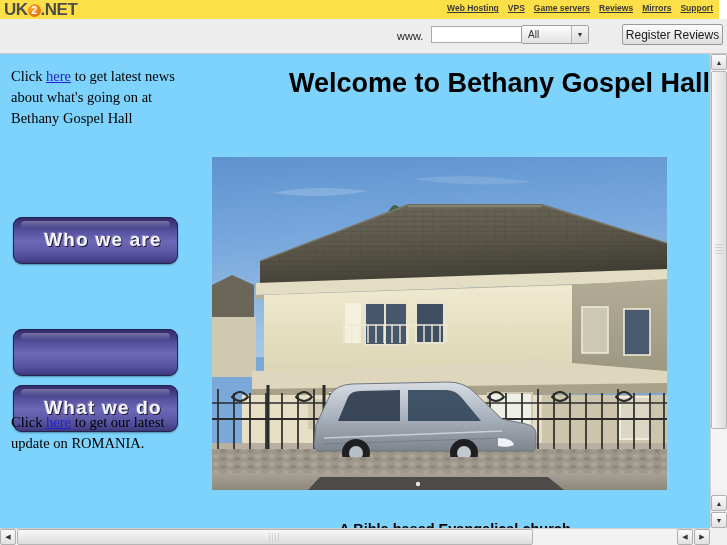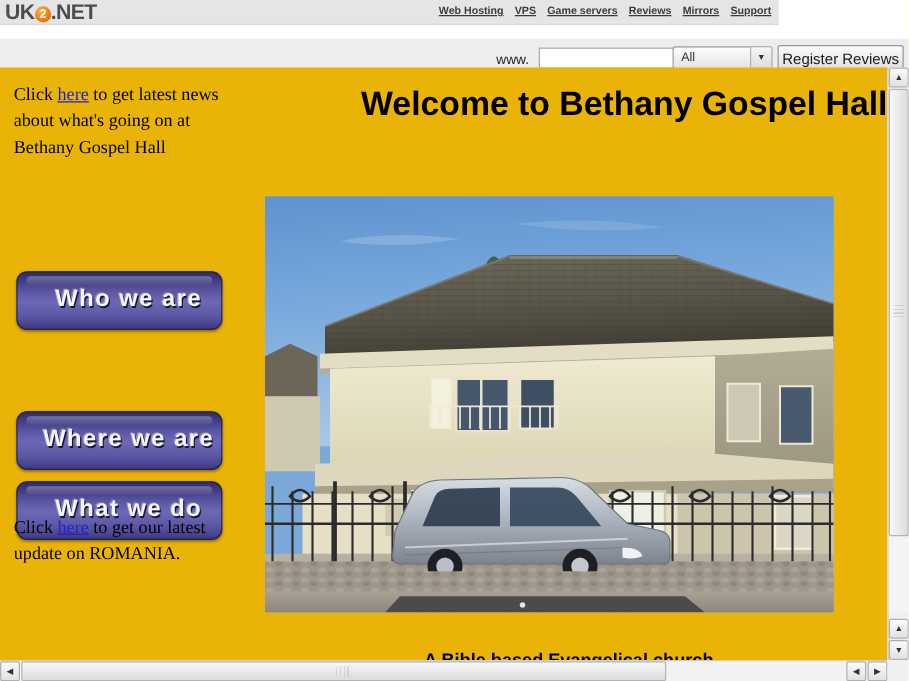--- a/index.html
+++ b/index.html
@@ -16,22 +16,22 @@
     position: relative;
     width: 727px;
     height: 545px;
     overflow: hidden;
   }
 
   
   .uk2-topbar {
     position: absolute;
     left: 0; top: 0;
-    width: 623px; height: 19px;
-    background: #e5e5e5;
+    width: 719px; height: 19px;
+    background: #fde047;
     border-bottom: 1px solid #d8d8d8;
   }
   .uk2-logo {
     position: absolute;
     left: 4px; top: 1px;
     font-family: "Liberation Sans", sans-serif;
     font-size: 17px;
     font-weight: bold;
     letter-spacing: -0.5px;
     color: #4d4d4d;
@@ -66,43 +66,42 @@
     font-weight: bold;
   }
   .uk2-nav a:first-child { margin-left: 3px; }
 
   .uk2-searchbar {
     position: absolute;
     left: 0; top: 19px;
     width: 727px; height: 34px;
     background: #ededed;
     border-bottom: 1px solid #c9c9c9;
-    margin-top: 12px;
   }
   .uk2-www {
     position: absolute;
     left: 397px; top: 11px;
     font-size: 11px;
     color: #222;
   }
   .uk2-domain-input {
     position: absolute;
     left: 431px; top: 7px;
     width: 117px; height: 17px;
     border: 1px solid #a9a9a9;
     background: #ffffff;
     font-size: 11px;
     padding: 0 3px;
     box-sizing: border-box;
     color: #000;
   }
   .uk2-tld-select {
     position: absolute;
-    left: 538px; top: 6px;
-    width: 80px; height: 19px;
+    left: 521px; top: 6px;
+    width: 68px; height: 19px;
     border: 1px solid #a0a0a0;
     border-radius: 2px;
     background: linear-gradient(#fdfdfd, #e2e2e2);
     box-sizing: border-box;
     font-size: 10px;
     color: #333;
     display: flex;
     align-items: center;
   }
   .uk2-tld-select .sel-label {
@@ -134,21 +133,21 @@
     justify-content: center;
     box-sizing: border-box;
   }
 
   
   .page-viewport {
     position: absolute;
     left: 0; top: 54px;
     width: 710px;
     height: 474px;
-    background: #eab308;
+    background: #7dd3fc;
     overflow: hidden;
   }
 
   
   .left-col {
     position: absolute;
     left: 0; top: 0;
     width: 200px;
     height: 474px;
   }
@@ -413,21 +412,20 @@
       </div>
 
       <div class="navbtn navbtn-0">
         <div class="gloss"></div>
         <div class="btn-label">Who we are</div>
       </div>
 
 
       <div class="navbtn navbtn-2">
         <div class="gloss"></div>
-        <div class="btn-label">Where we are</div>
       </div>
 
       <div class="navbtn navbtn-3">
         <div class="gloss"></div>
         <div class="btn-label">What we do</div>
       </div>
 
       <div class="romania-text">
         <span>Click </span><a href="#">here</a><span> to get our latest update on ROMANIA.</span>
       </div>

